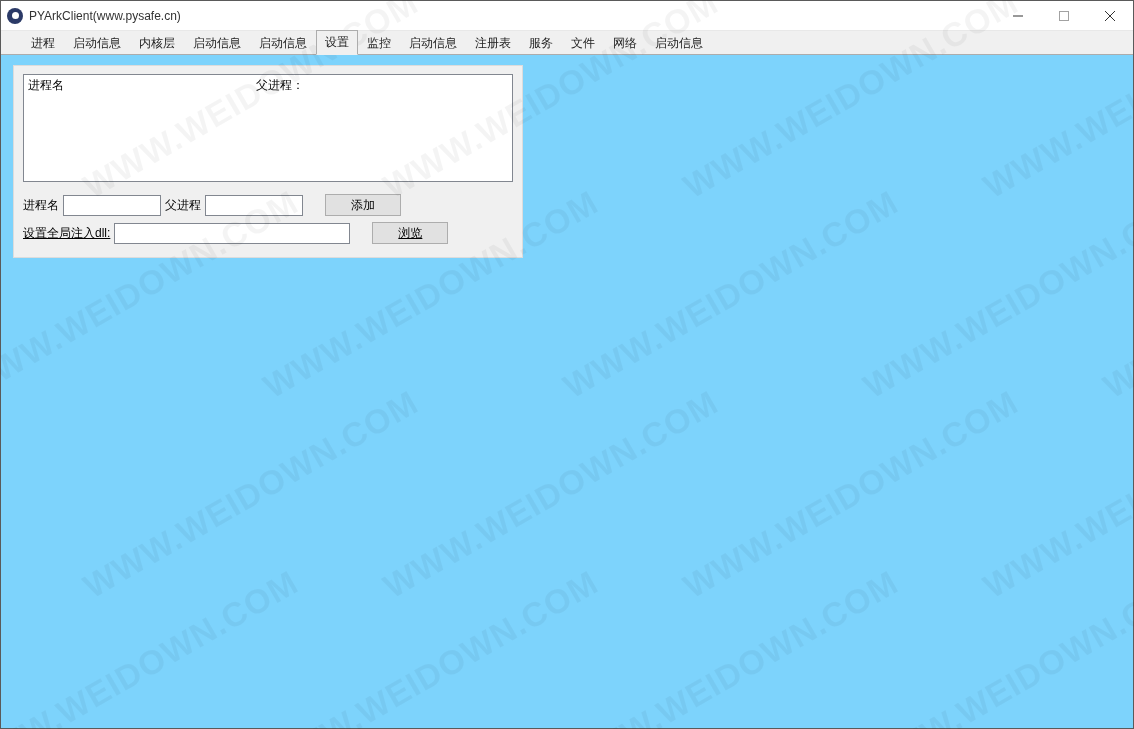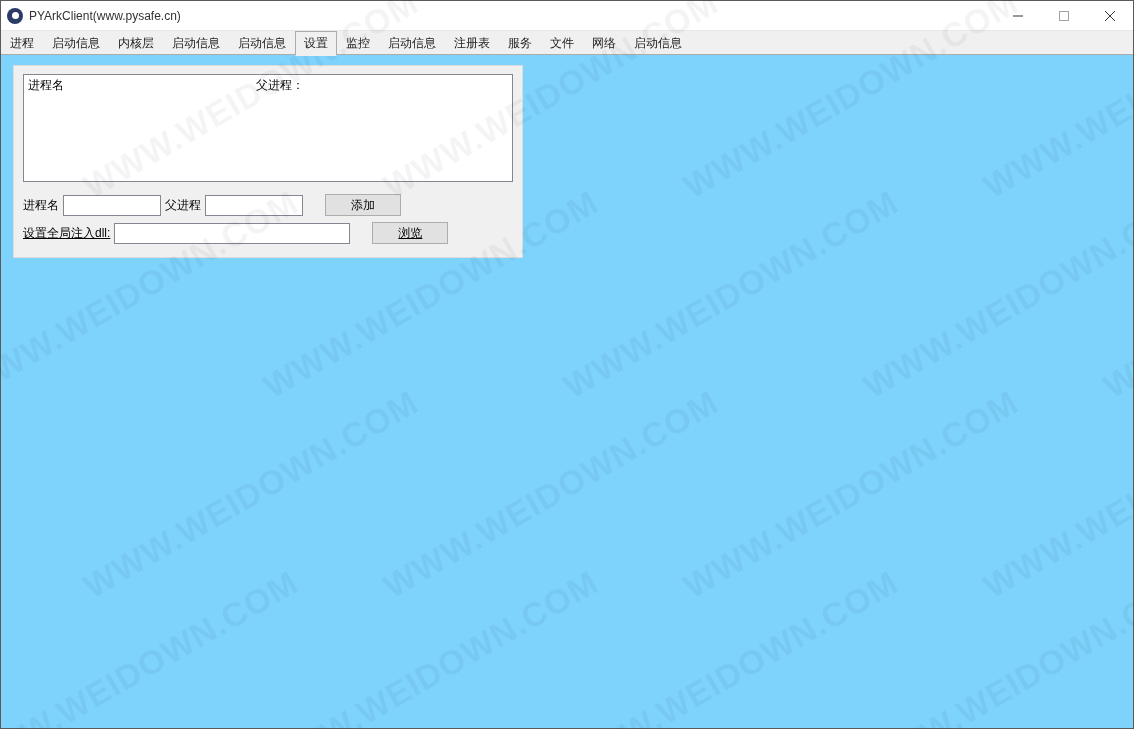--- a/index.html
+++ b/index.html
@@ -10,21 +10,21 @@
 
     .titlebar { height: 30px; background: #fff; display: flex; align-items: center; padding-left: 6px; border-bottom: 1px solid #e8e8e8; }
     .titlebar .icon { width: 16px; height: 16px; border-radius: 50%; background: #2b3a67; position: relative; margin-right: 6px; display:flex; align-items:center; justify-content:center; }
     .titlebar .icon::after { content:""; width:7px; height:7px; border-radius:50%; background:#fff; }
     .titlebar .title { color: #333; font-size: 12px; }
     .win-controls { margin-left: auto; display: flex; height: 100%; }
     .win-btn { width: 46px; height: 100%; display: flex; align-items: center; justify-content: center; color: #333; cursor: pointer; }
     .win-btn svg { width: 10px; height: 10px; }
     .win-max { opacity: 0.45; }
 
-    .tabstrip { height: 24px; background: #f0f0f0; display: flex; align-items: flex-start; padding: 0 0; border-bottom: 1px solid #fff0; }
+    .tabstrip { height: 24px; background: #f0f0f0; display: flex; align-items: center; padding: 0 21px; border-bottom: 1px solid #fff0; }
     .tab { padding: 3px 8px 3px 8px; font-size: 12px; color: #222; cursor: pointer; border: 1px solid transparent; border-bottom: none; margin-right: 0; }
     .tab.active { background: #f0f0f0; border-color: #acacac; border-bottom: 1px solid #f0f0f0; position: relative; z-index: 2; }
     .tab-area-border { border-top: 1px solid #acacac; margin-top: -1px; }
 
     .content { flex: 1; background: #7dd3fc; padding: 10px 12px; position: relative; }
 
     .panel { width: 510px; border: 1px solid #dcdcdc; background: #f0f0f0; padding: 8px 9px 10px 9px; }
 
     .listbox { width: 490px; height: 108px; background: #fff; border: 1px solid #828790; position: relative; }
     .list-header { display: flex; position: absolute; top: 2px; left: 4px; right: 4px; }

